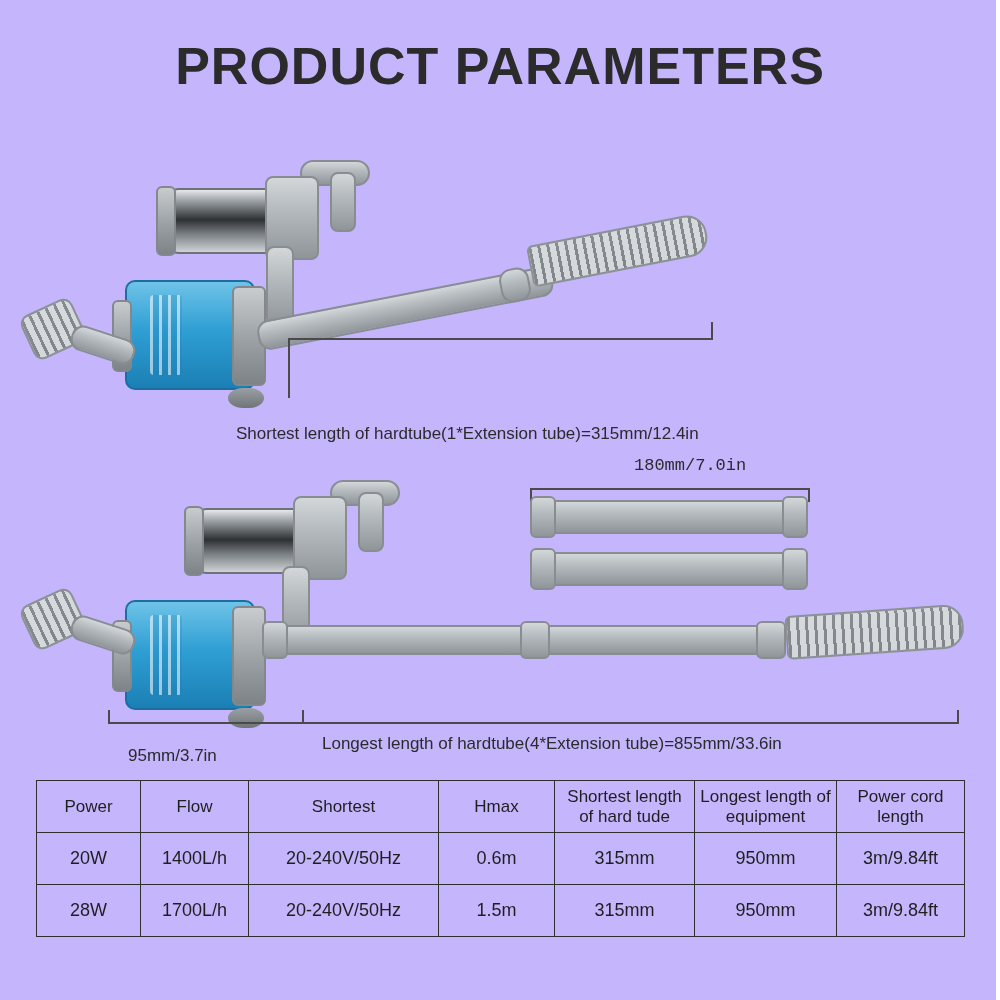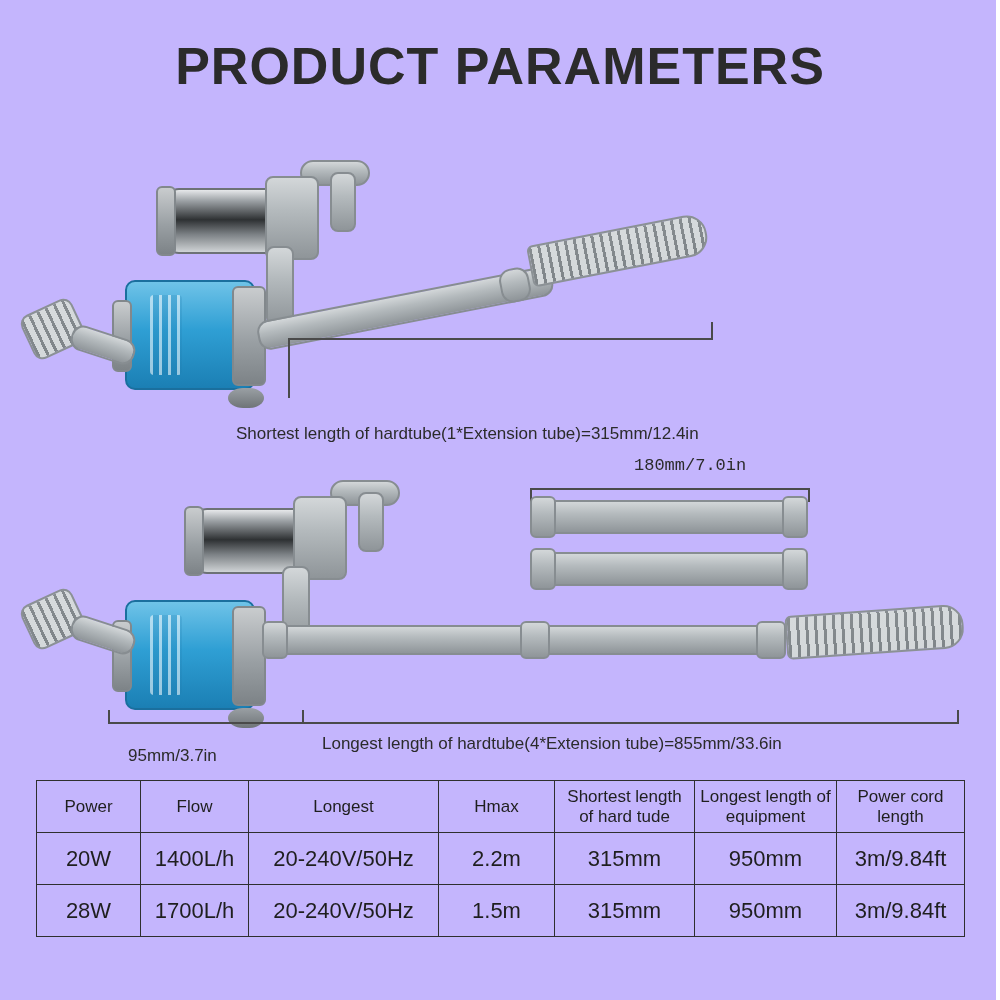--- a/index.html
+++ b/index.html
@@ -113,21 +113,21 @@
   }
   table.spec {
     border-collapse: collapse;
     width: 928px;
     table-layout: fixed;
   }
   table.spec th, table.spec td {
     border: 1px solid #2f2f2f;
     text-align: center;
     vertical-align: middle;
-    font-size: 22px;
+    font-size: 18px;
     color: #1f1f1f;
     font-weight: normal;
     font-family: "Liberation Sans", sans-serif;
     height: 52px;
     padding: 2px 4px;
     line-height: 1.15;
   }
   table.spec th { font-size: 17px; }
   col.c0 { width: 104px; }
   col.c1 { width: 108px; }
@@ -235,33 +235,33 @@
           <col class="c2">
           <col class="c3">
         <col class="c4">
           <col class="c5">
           <col class="c6">
       </colgroup>
       <thead>
         <tr>
           <th>Power</th>
           <th>Flow</th>
-          <th>Longest</th>
+          <th>Shortest</th>
           <th>Hmax</th>
           <th>Shortest length of hard tude</th>
           <th>Longest length of equipment</th>
           <th>Power cord length</th>
         </tr>
       </thead>
       <tbody>
         <tr>
           <td>20W</td>
           <td>1400L/h</td>
           <td>20-240V/50Hz</td>
-          <td>2.2m</td>
+          <td>0.6m</td>
           <td>315mm</td>
           <td>950mm</td>
           <td>3m/9.84ft</td>
         </tr>
         <tr>
           <td>28W</td>
           <td>1700L/h</td>
           <td>20-240V/50Hz</td>
           <td>1.5m</td>
           <td>315mm</td>

